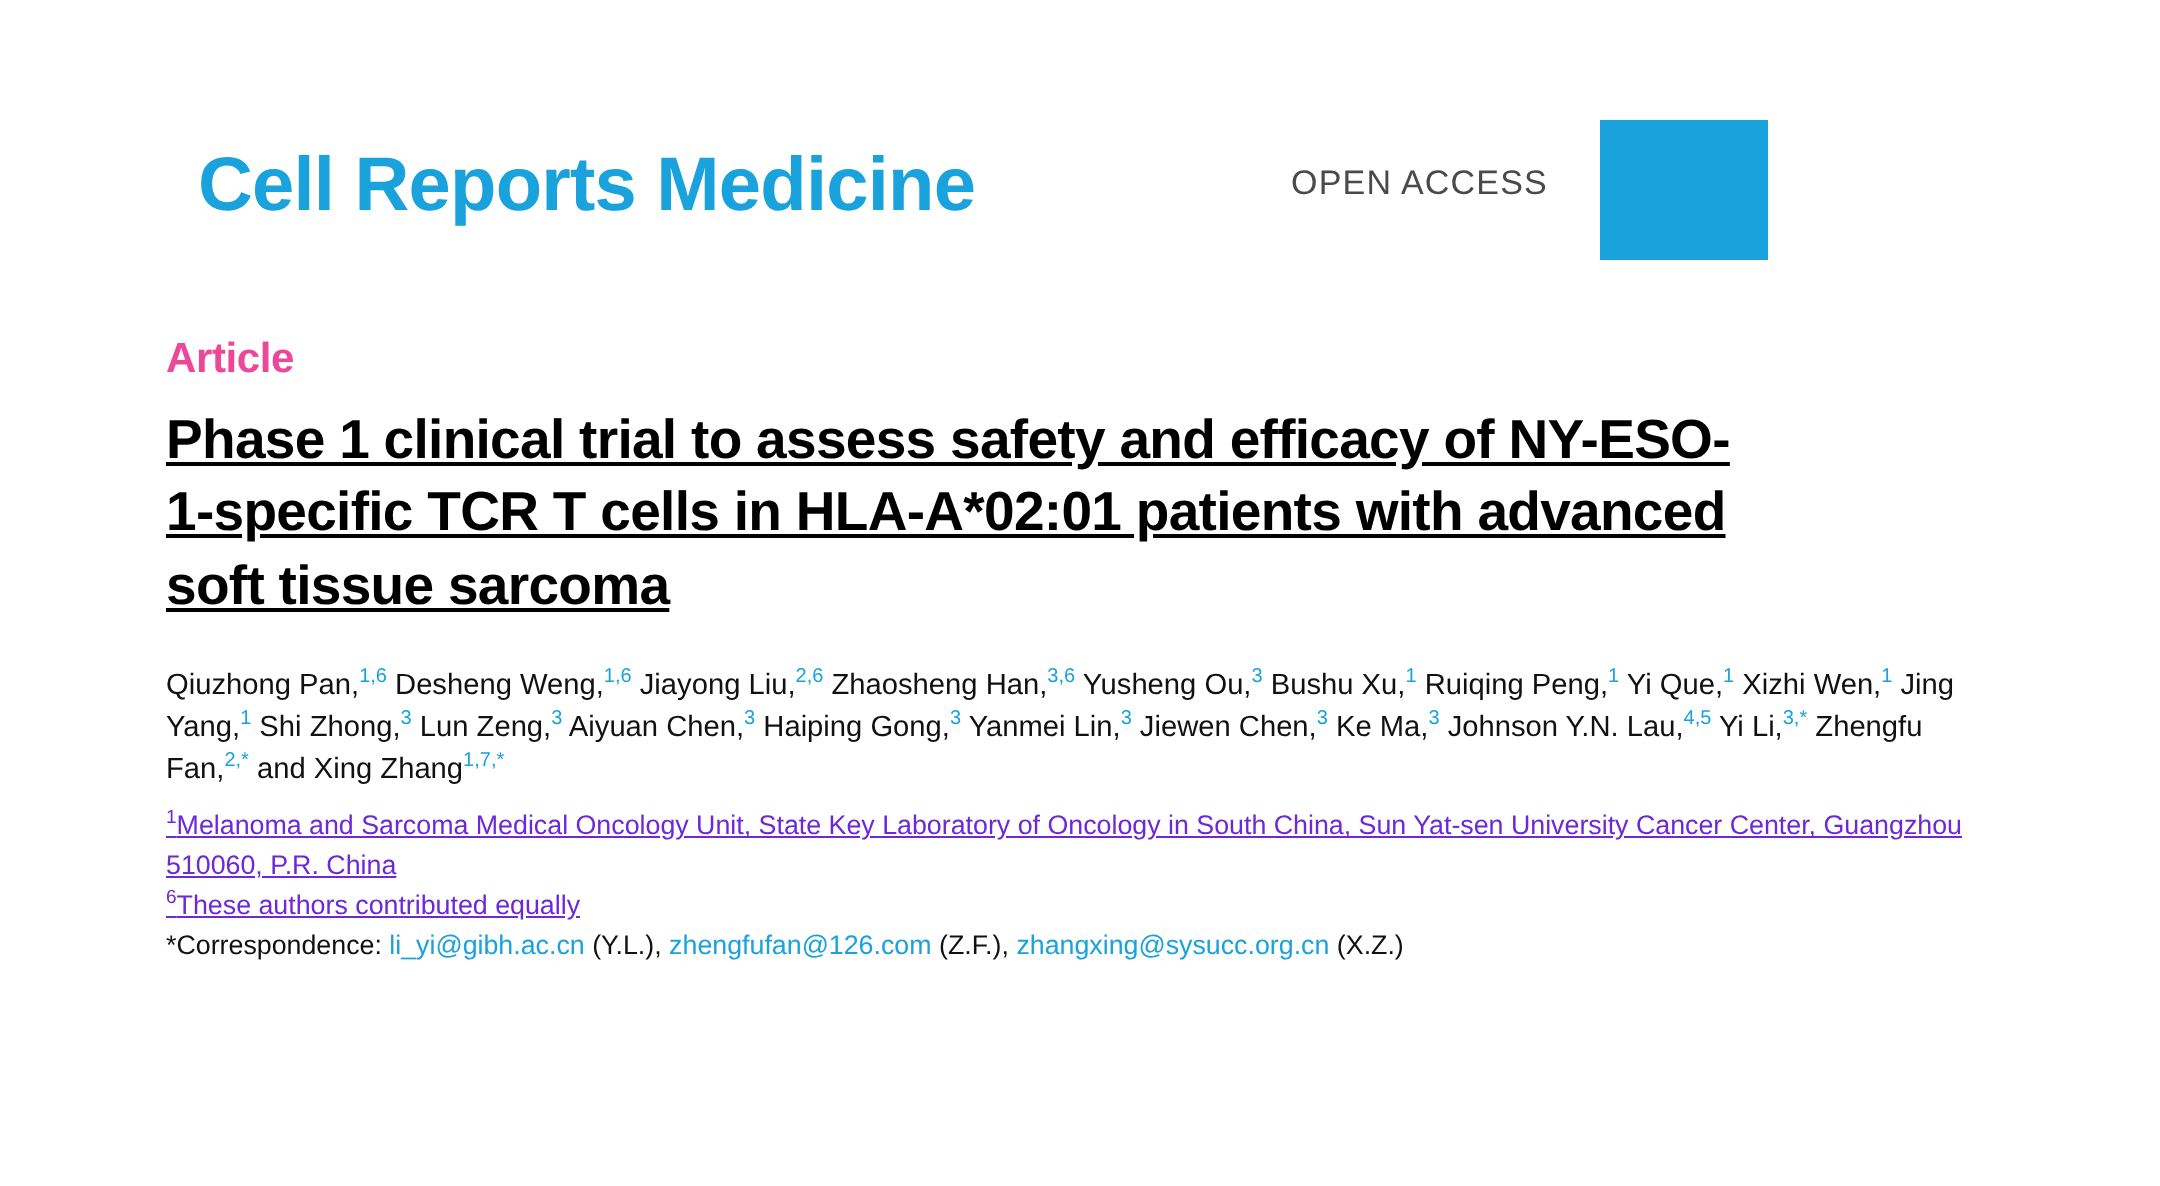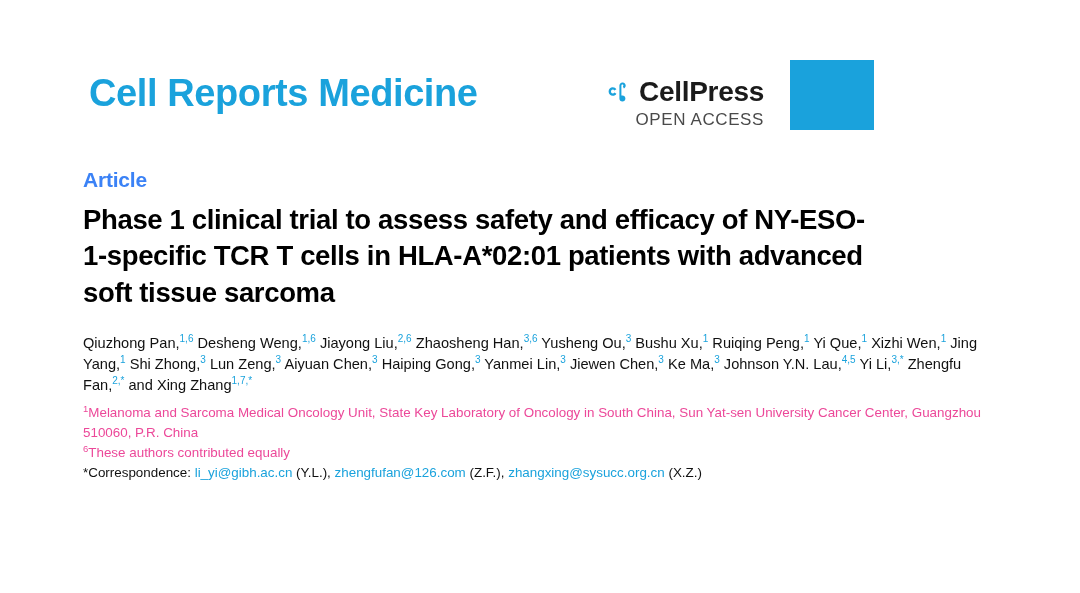--- a/index.html
+++ b/index.html
@@ -16,21 +16,21 @@
   .page {
     position: relative;
     width: 1080px;
     height: 593px;
     background: #ffffff;
   }
 
   
   .header {
     position: absolute;
-    left: 6px;
+    left: 16px;
     top: 0;
     width: 868px;
     height: 140px;
   }
   .journal-title {
     position: absolute;
     left: 83px;
     top: 72px;
     font-size: 38px;
     font-weight: bold;
@@ -82,50 +82,52 @@
   
   .content {
     position: absolute;
     left: 83px;
     top: 168px;
     width: 900px;
   }
   .kicker {
     font-size: 21px;
     font-weight: bold;
-    color: #3b82f6;
+    color: #ec4899;
     margin: 0 0 10px 0;
     letter-spacing: -0.2px;
   }
   .title {
     font-size: 27.5px;
     font-weight: bold;
     color: #000000;
     line-height: 1.32;
     margin: 0 0 22px 0;
     letter-spacing: -0.35px;
     max-width: 790px;
+    text-decoration: underline;
   }
   .authors {
     font-size: 14.6px;
     color: #111111;
     line-height: 1.45;
     margin: 0 0 7px 0;
     max-width: 900px;
   }
   .authors sup {
     font-size: 10px;
     color: #1aa2dc;
     vertical-align: super;
     line-height: 0;
   }
   .affiliations {
     font-size: 13.4px;
-    color: #ec4899;
+    color: #6d28d9;
     line-height: 1.48;
+    text-decoration: underline;
   }
   .affiliations .aff {
     margin: 0;
   }
   .affiliations sup {
     font-size: 9.5px;
     vertical-align: super;
     line-height: 0;
   }
   .corr {
@@ -141,29 +143,20 @@
 </style>
 </head>
 <body>
 
 <div class="page">
 
   <div class="header">
     <div class="journal-title">Cell Reports Medicine</div>
 
     <div class="cellpress-block">
-      <div class="cellpress-row">
-        <span class="cp-logo-icon">
-          <svg width="24" height="24" viewBox="0 0 24 24" xmlns="http://www.w3.org/2000/svg">
-            <path d="M4.8 7.2c-2.4 0-4.2 1.9-4.2 4.3 0 2.4 1.8 4.3 4.2 4.3 1.6 0 2.9-.8 3.6-2.1l-2-1.2c-.3.6-.9 1-1.6 1-1 0-1.8-.9-1.8-2s.8-2 1.8-2c.7 0 1.3.4 1.6 1l2-1.2c-.7-1.3-2-2.1-3.6-2.1z" fill="#1aa2dc"></path>
-            <path d="M14.4 2.4c-1.7 0-3 1.4-3 3.1v12.9c0 1.7 1.3 3.1 3 3.1s3-1.4 3-3.1c0-1.7-1.3-3-3-3-.4 0-.7.1-1 .2V5.5c0-.6.5-1.1 1-1.1.6 0 1 .5 1 1.1 0 .4-.2.7-.5.9l1 2c1.1-.5 1.8-1.6 1.8-2.9 0-1.7-1.3-3.1-2.8-3.1z" fill="#1aa2dc"></path>
-          </svg>
-        </span>
-        <span class="cellpress-name">CellPress</span>
-      </div>
       <div class="open-access">OPEN ACCESS</div>
     </div>
 
     <div class="corner-block"></div>
   </div>
 
   <div class="content">
     <div class="kicker">Article</div>
     <h1 class="title">Phase 1 clinical trial to assess safety and efficacy of NY-ESO-1-specific TCR T cells in HLA-A*02:01 patients with advanced soft tissue sarcoma</h1>
 

